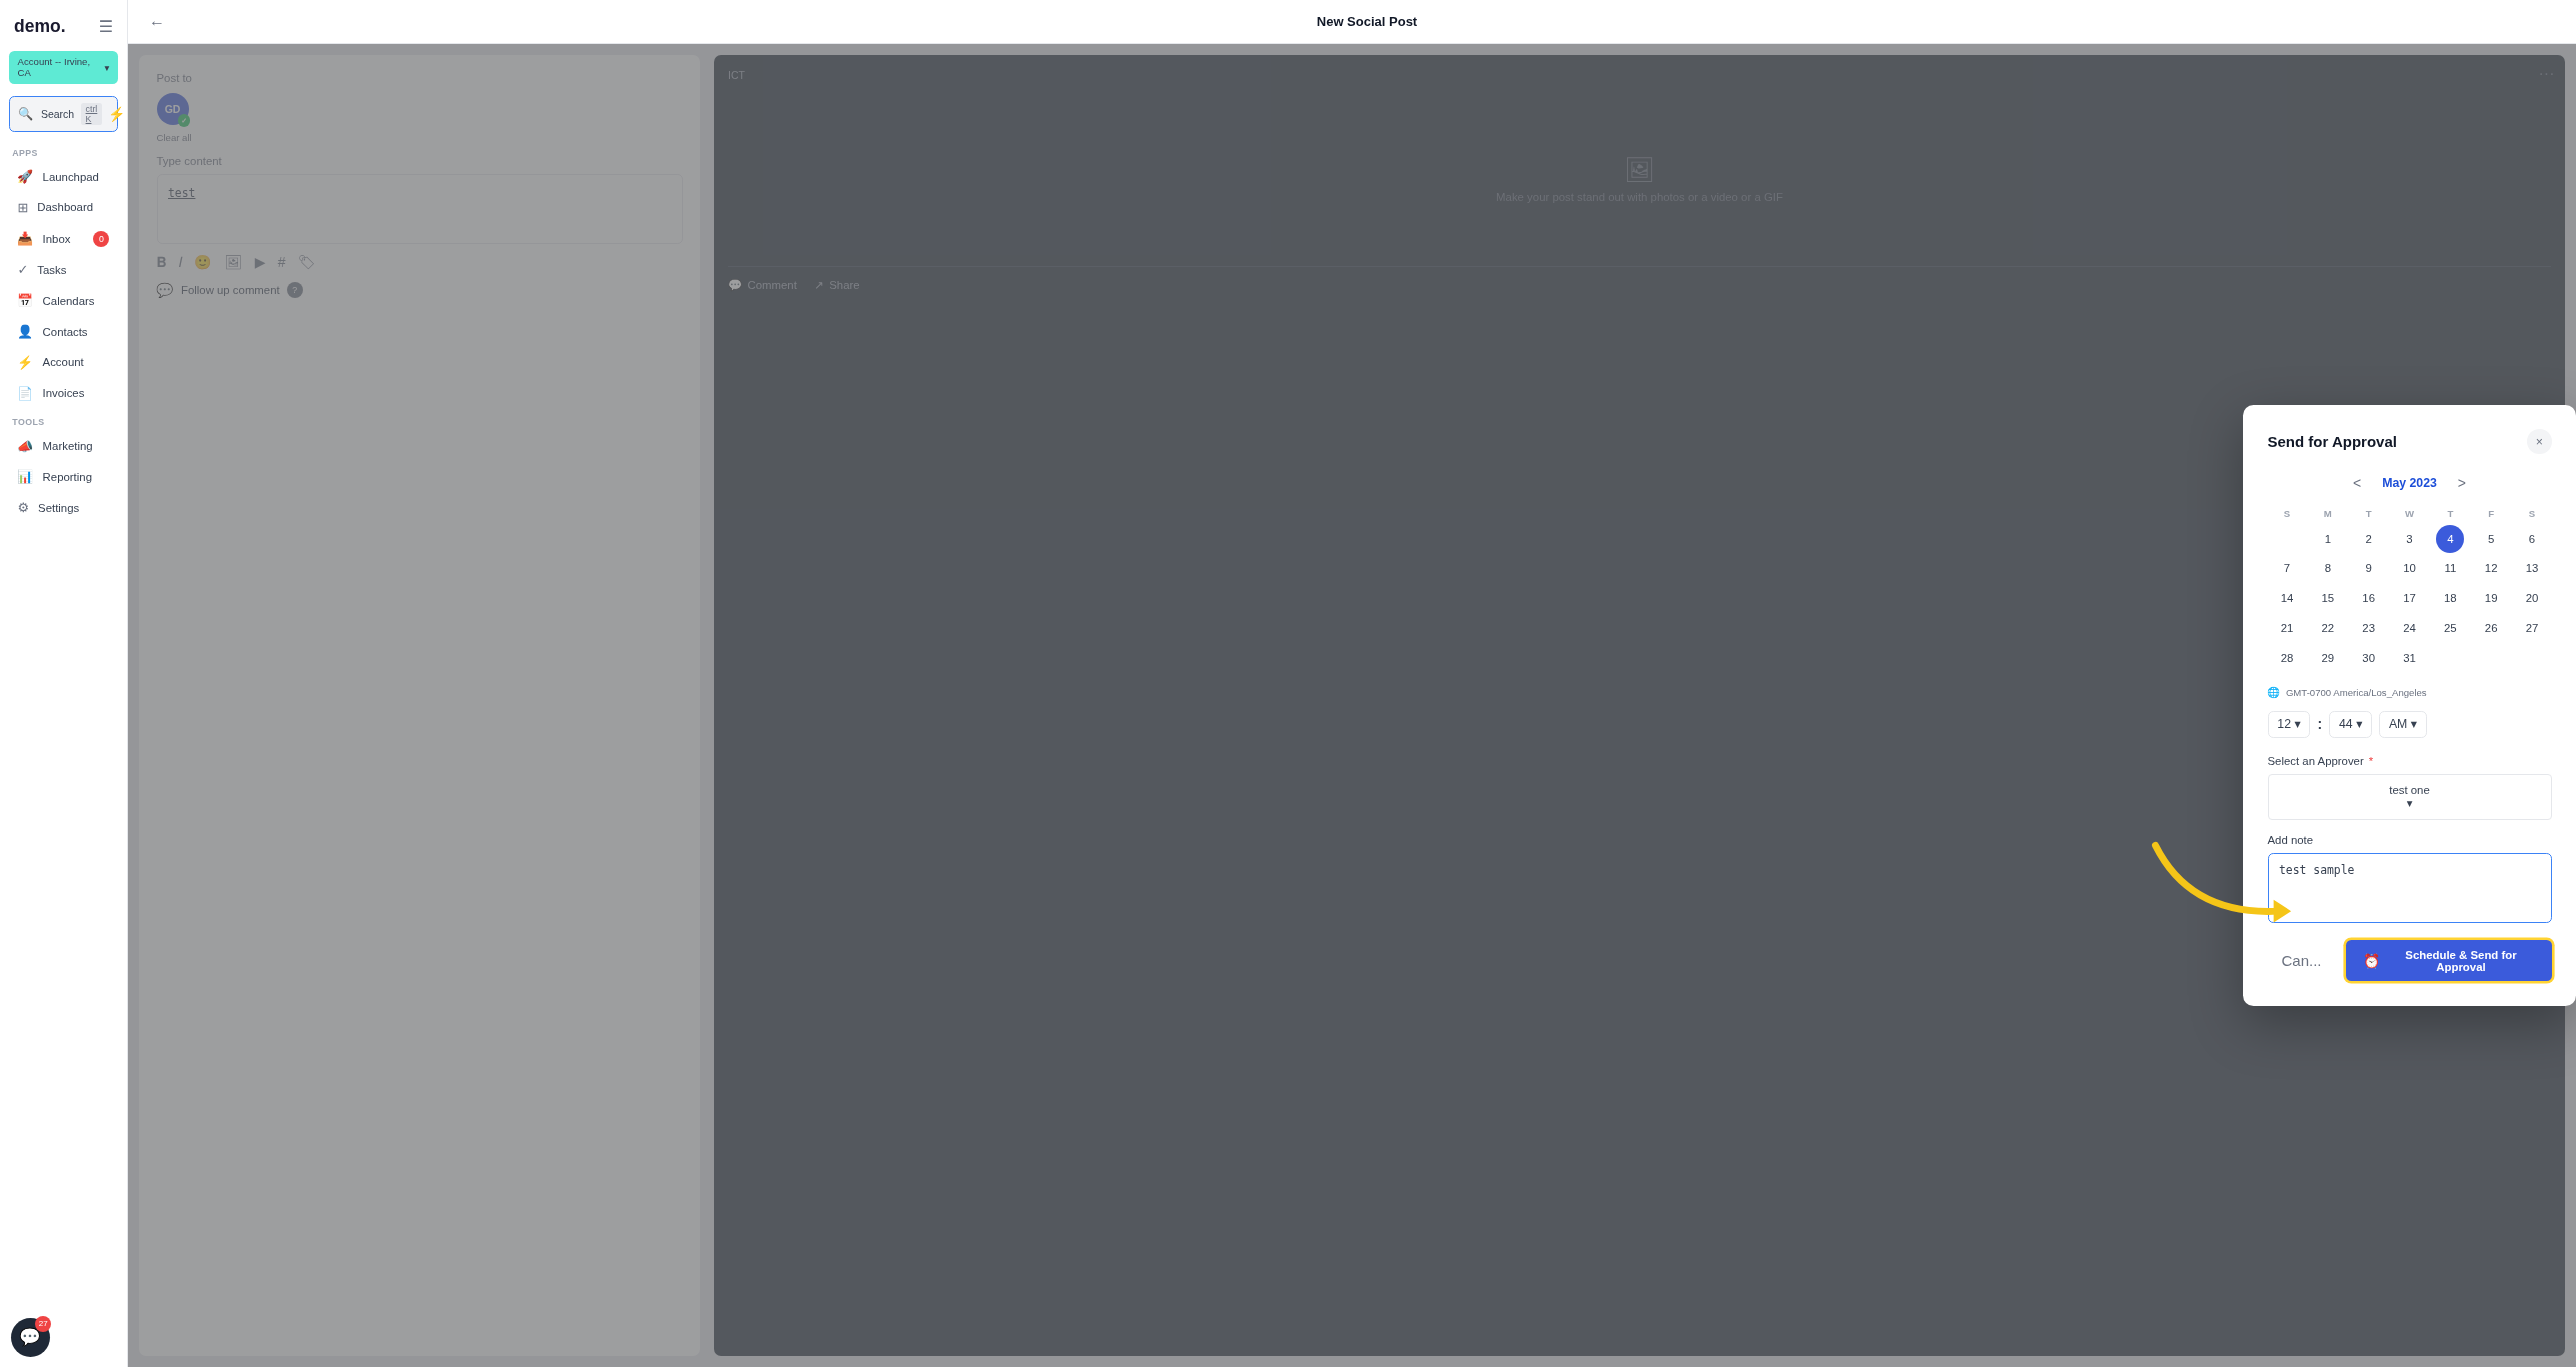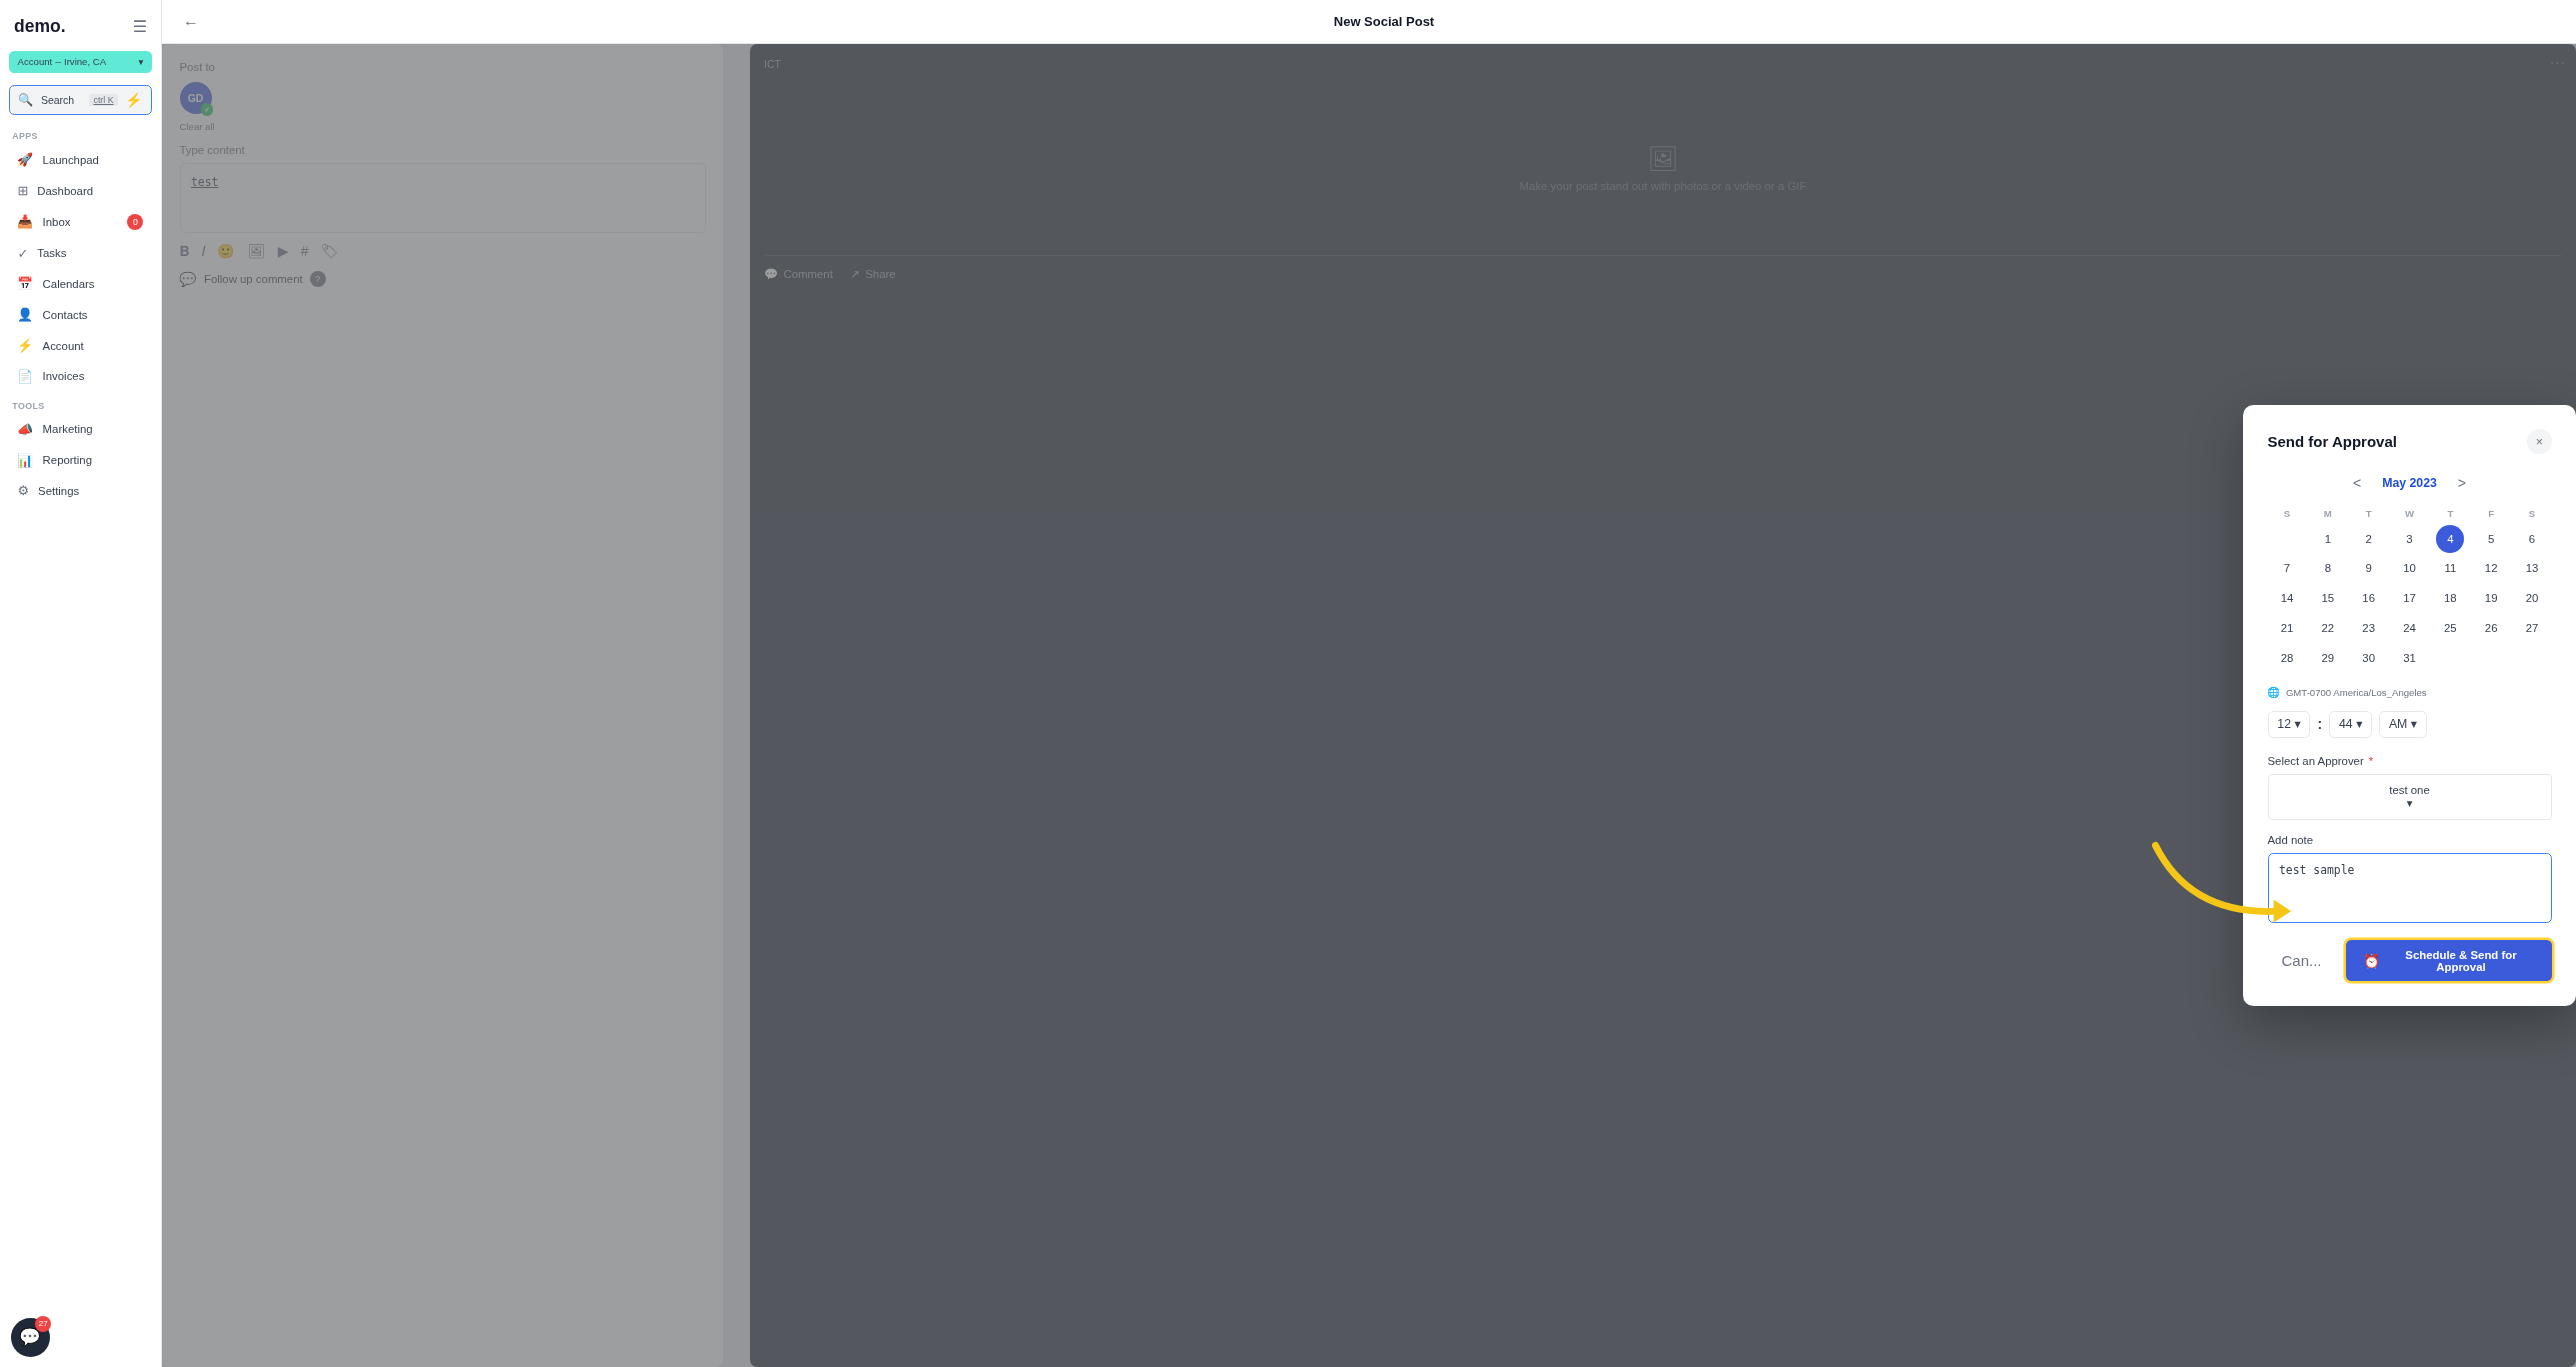--- a/index.html
+++ b/index.html
@@ -1,20 +1,20 @@
 <!DOCTYPE html>
 <html style="font-size:14px"><head>
   <meta charset="utf-8">
   <style>
     * { box-sizing: border-box; margin: 0; padding: 0; }
     body { font-family: -apple-system, BlinkMacSystemFont, 'Segoe UI', sans-serif; background: #f0f0f0; display: flex; height: 100vh; overflow: hidden; }
 
     
     .sidebar {
-      width: 162px;
+      width: 128px;
       background: #fff;
       display: flex;
       flex-direction: column;
       border-right: 0.9px solid #e5e7eb;
       flex-shrink: 0;
       z-index: 10;
     }
     .sidebar-logo {
       padding: 16px 14px 8.8px;
       display: flex;
@@ -150,22 +150,22 @@
       gap: 14px;
       border-bottom: 0.9px solid #e5e7eb;
     }
     .topbar-back { font-size: 16px; color: #6b7280; cursor: pointer; }
     .topbar-title { font-size: 13px; font-weight: 600; color: #111827; margin: 0 auto; }
 
     
     .content-area {
       flex: 1;
       display: flex;
-      gap: 13px;
-      padding: 0;
+      gap: 0;
+      padding: 11px;
       overflow: hidden;
       position: relative;
     }
 
     
     .left-panel {
       background: #fff;
       border-radius: 7px;
       width: 561px;
       padding: 17.5px;

